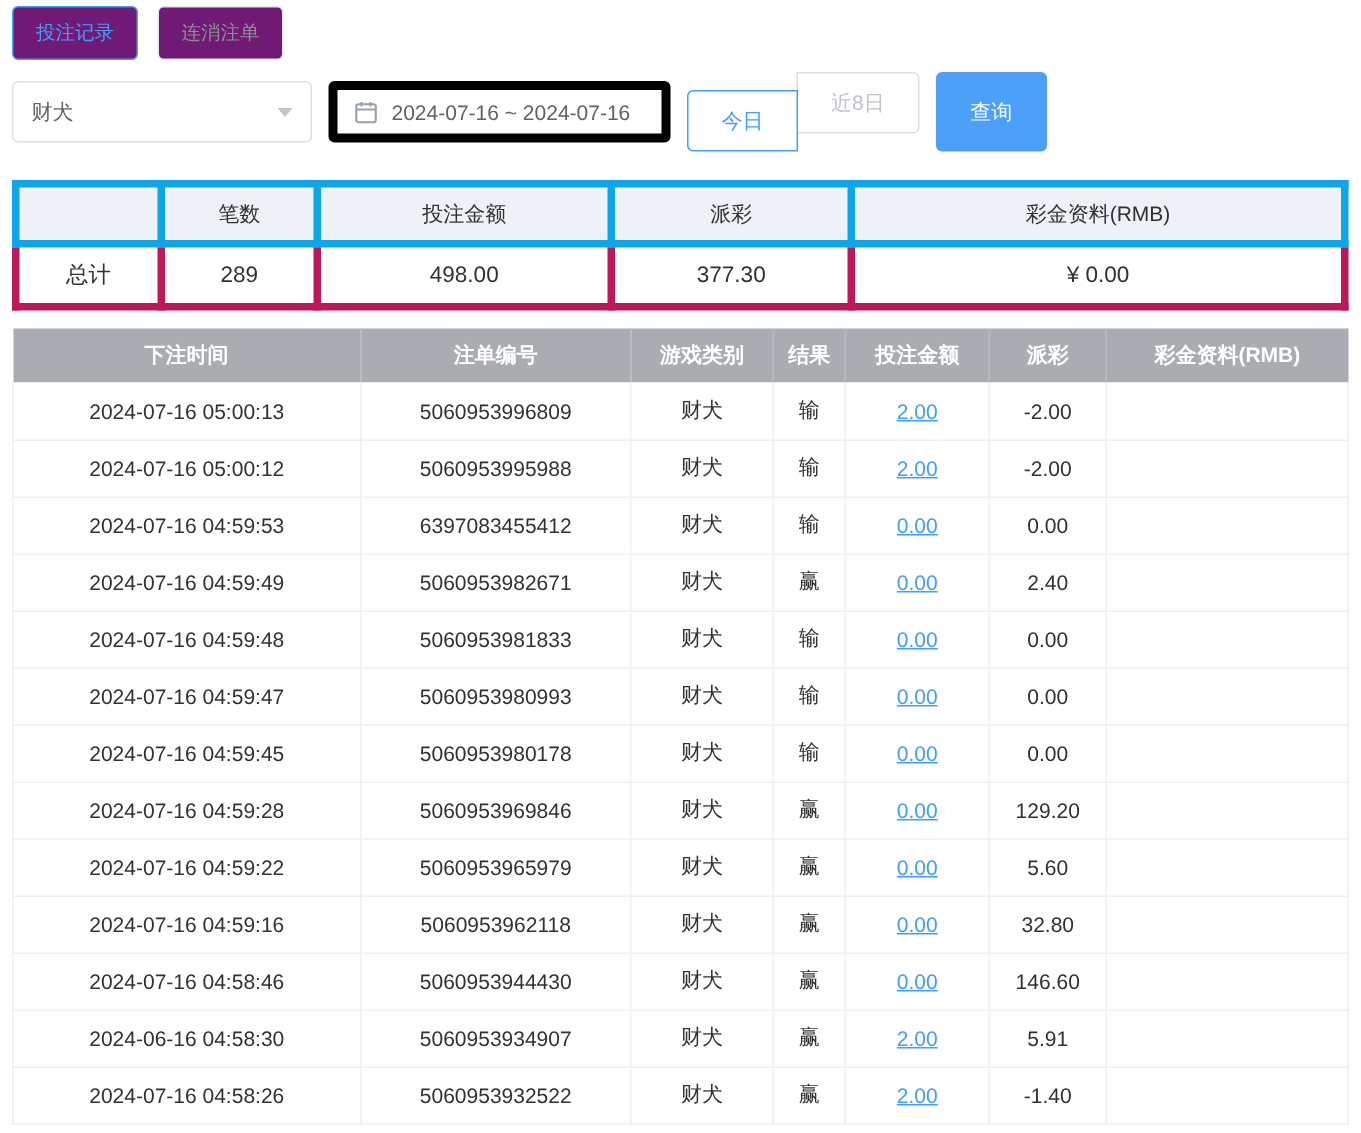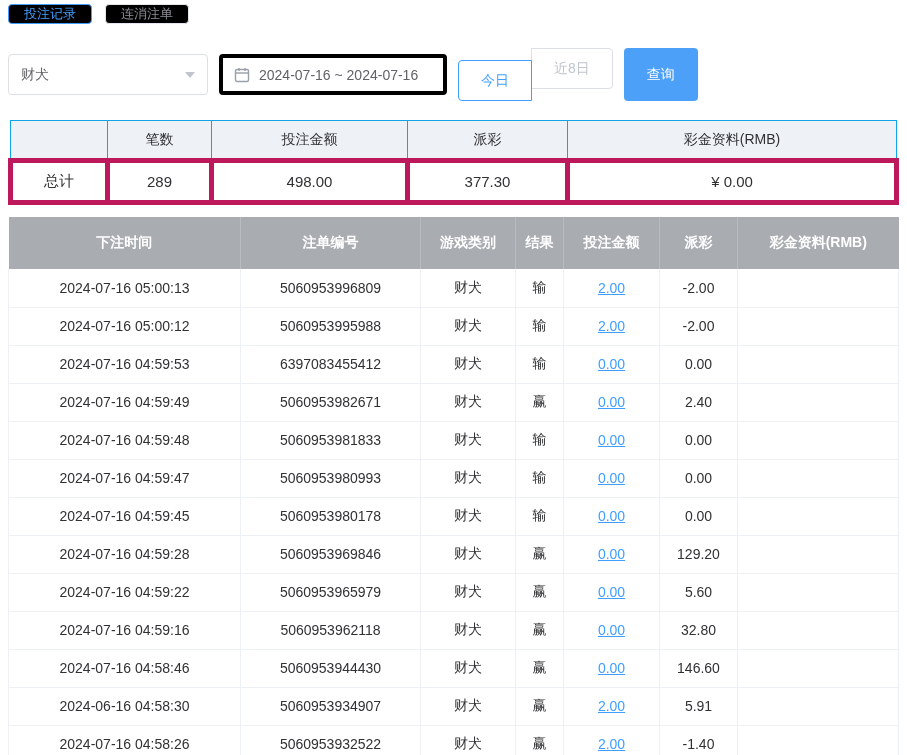--- a/index.html
+++ b/index.html
@@ -3,54 +3,54 @@
 <meta charset="utf-8">
 <style>
   * { box-sizing: border-box; margin: 0; padding: 0; }
   html, body { width: 907px; height: 755px; overflow: hidden; background: #fff; }
   body { font-family: "Liberation Sans", "DejaVu Sans", sans-serif; font-size: 14px; color: #303133; }
 
   .page { padding: 4px 8px 0; }
 
   
   .tabs { display: flex; gap: 13px; height: 32px; }
-  .tab { height: 20px; padding: 0 15px; background: #000000; border-radius: 4px;
+  .tab { height: 36px; padding: 0 15px; background: #701a75; border-radius: 4px;
          font-size: 13px; cursor: pointer; border: 1px solid #e4e7ed; color: #8c8f94; }
   .tab.active { border-color: #409eff; color: #409eff; }
 
   
   .filters { display: flex; align-items: center; margin-top: 12px; }
   .select { width: 200px; height: 41px; border: 1px solid #dcdfe6; border-radius: 4px;
             display: flex; align-items: center; justify-content: space-between;
             padding: 0 12px; color: #606266; cursor: pointer; background: #fff; }
   .caret { width: 0; height: 0; border-left: 5px solid transparent; border-right: 5px solid transparent;
            border-top: 6px solid #c0c4cc; }
-  .date-input { width: 228px; height: 41px; border: 4px solid #000000; border-radius: 4px;
+  .date-input { width: 228px; height: 41px; border: 6px solid #000000; border-radius: 4px;
                 display: flex; align-items: center; gap: 9px; padding: 0 11px;
                 margin-left: 11px; color: #606266; cursor: pointer; background: #fff; }
   .btn-group { display: flex; margin-left: 11px; }
   .btn-group button { height: 41px; padding: 0 22px; background: #fff; border: 1px solid #dcdfe6;
                       color: #c0c4cc; font-size: 14px; cursor: pointer; margin-left: -1px; }
   .btn-group button:first-child { border-radius: 4px 0 0 4px; margin-left: 0; }
   .btn-group button:last-child { border-radius: 0 4px 4px 0; }
   .btn-group button.active { color: #409eff; border-color: #409eff; position: relative; z-index: 1; margin-top: 12px; }
   .query-btn { height: 53px; padding: 0 23px; margin-left: 11px; background: #4da0f7; border: none;
                border-radius: 4px; color: #fff; font-size: 14px; cursor: pointer; }
 
   
   table { border-collapse: collapse; width: 891px; table-layout: fixed; }
   .summary { margin-top: 19px; }
   .summary th { background: #eef1f6; height: 40px; font-weight: 400; color: #303133;
-                border: 1px solid #0ea5e9; text-align: center; font-size: 14px; }
+                border: 5px solid #0ea5e9; text-align: center; font-size: 14px; }
   .summary td { height: 42px; border: 5px solid #be185d; text-align: center; color: #303133;
                 font-size: 15px; background: #fff; }
 
   
   .records { margin-top: 12px; }
-  .records th { background: #a9acb1; color: #fff; height: 52px; font-weight: 700; font-size: 14px;
+  .records th { background: #a9acb1; color: #fff; height: 36px; font-weight: 700; font-size: 14px;
                 text-align: center; border-right: 1px solid #b9bcc1; }
   .records th:last-child { border-right: none; }
   .records td { height: 38px; border: 1px solid #edf0f4; border-top: none; text-align: center;
                 color: #303133; font-size: 14px; background: #fff; }
   .bet-link { color: #409eff; text-decoration: underline; cursor: pointer; }
   .neg { color: #f56c6c; }
 
   
   .cal-icon { display: inline-flex; }
 </style>

